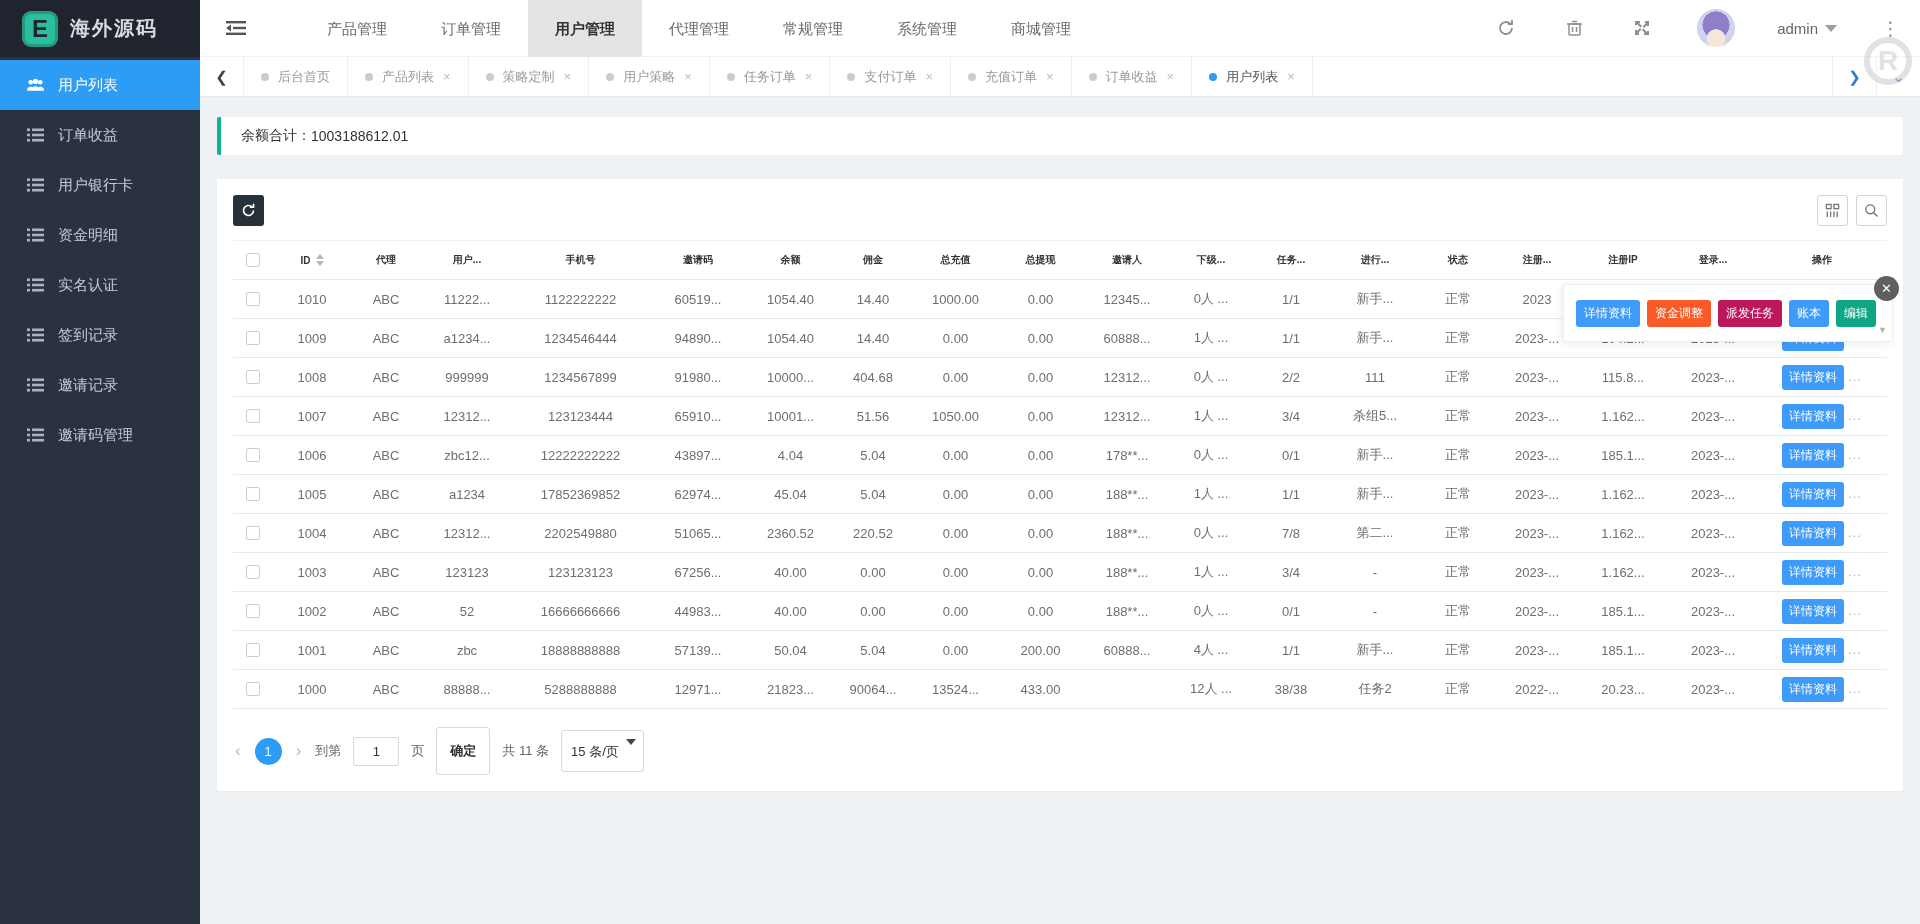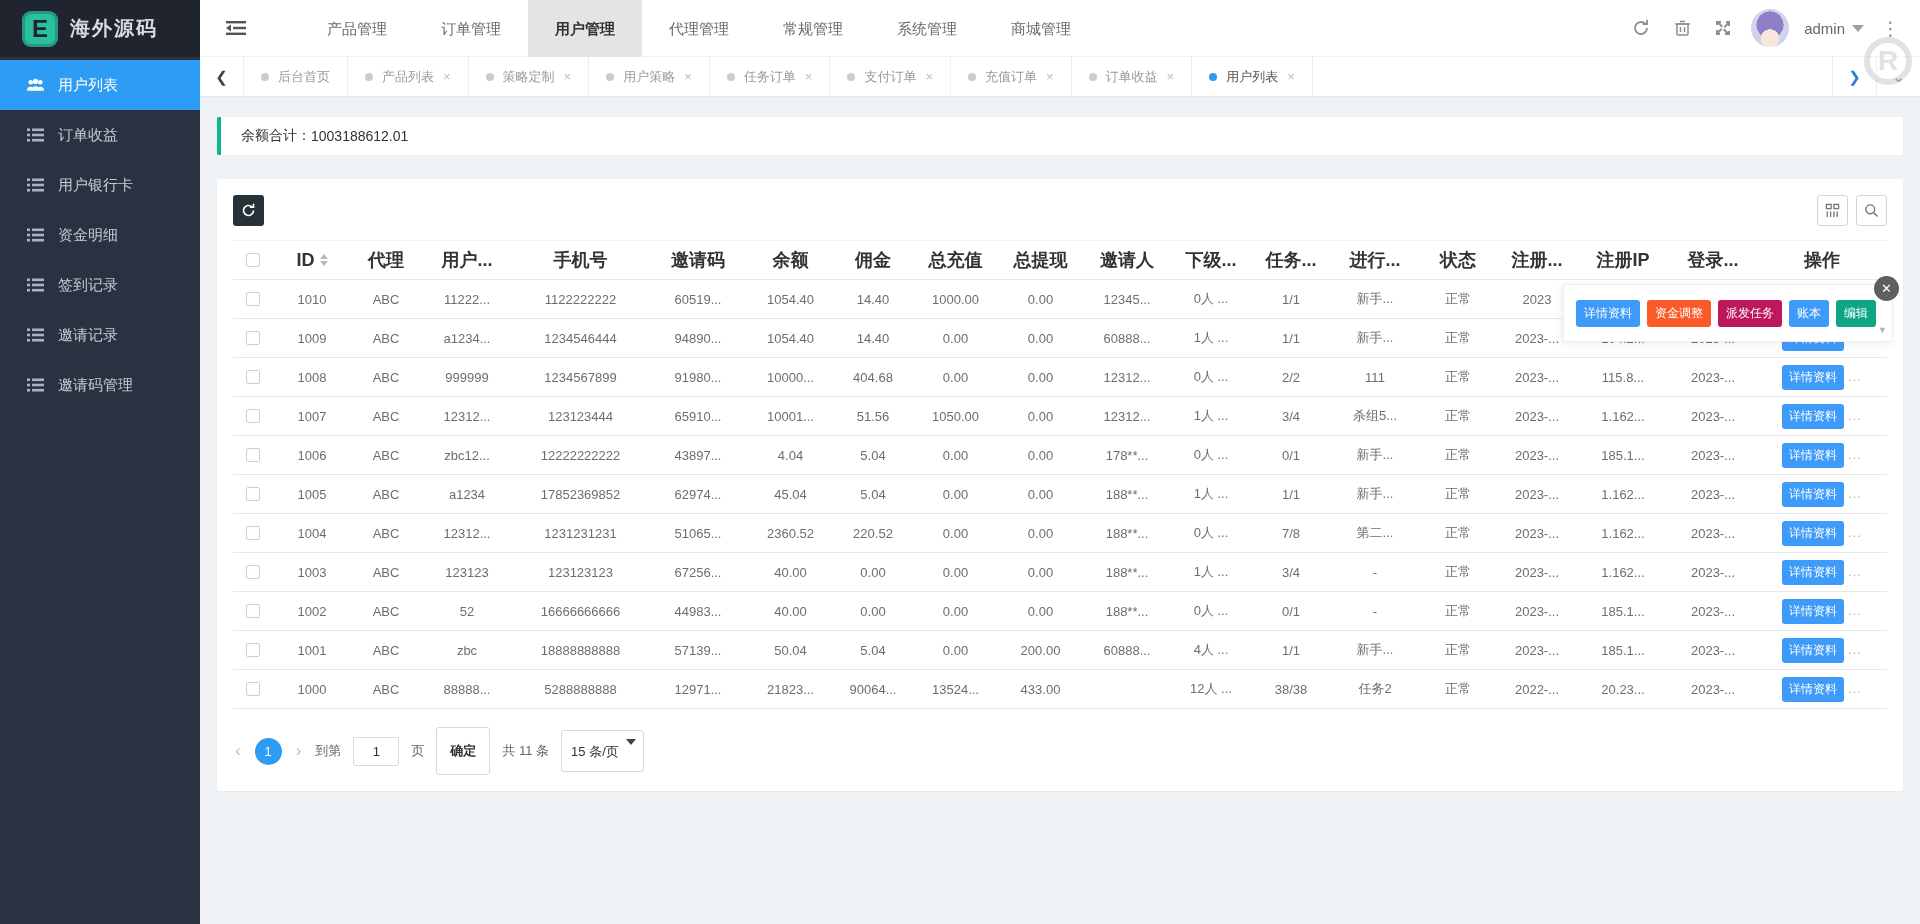--- a/index.html
+++ b/index.html
@@ -17,21 +17,21 @@
   .menu-item svg { fill:#aab4c0; }
   .menu-item.active { background:#2d9cf4; color:#fff; }
   .menu-item.active svg { fill:#fff; }
 
   
   .topnav { position:fixed; left:200px; top:0; right:0; height:57px; background:#fff; display:flex; align-items:center; z-index:20; border-bottom:1px solid #f2f2f2; }
   .hamburger { width:72px; height:57px; display:flex; align-items:center; justify-content:center; cursor:pointer; }
   .nav-items { display:flex; height:57px; margin-left:28px; }
   .nav-item { padding:0 27px; line-height:57px; font-size:15px; color:#6b6b6b; cursor:pointer; white-space:nowrap; }
   .nav-item.active { background:#e4e4e4; color:#333; font-weight:bold; }
-  .nav-right { margin-left:auto; display:flex; align-items:center; gap:15px; padding-right:18px; position:relative; }
+  .nav-right { margin-left:auto; display:flex; align-items:center; gap:42px; padding-right:18px; position:relative; }
   .nav-icon-btn { width:26px; height:26px; display:flex; align-items:center; justify-content:center; cursor:pointer; }
   .avatar { width:38px; height:38px; border-radius:50%; cursor:pointer;
             background: radial-gradient(circle at 50% 78%, #f6e7da 0 26%, rgba(0,0,0,0) 27%),
                         radial-gradient(circle at 50% 42%, #8d7fc9 0 46%, #cfd4ec 47% 100%); }
   .admin-box { display:flex; align-items:center; gap:7px; cursor:pointer; color:#666; font-size:15px; }
   .caret-down { width:0; height:0; border-left:6px solid transparent; border-right:6px solid transparent; border-top:7px solid #9aa0a6; }
   .kebab { font-size:19px; color:#8a8f94; cursor:pointer; line-height:1; padding:0 2px; }
   .r-watermark { position:absolute; top:28px; right:8px; width:48px; height:48px; border:6px solid #cbcbcb; border-radius:50%;
                  color:#cbcbcb; font-weight:bold; font-size:28px; display:flex; align-items:center; justify-content:center;
                  opacity:.55; z-index:25; background:rgba(255,255,255,.4); }
@@ -53,21 +53,21 @@
   .summary-bar { background:#fff; border-left:4px solid #10b394; height:38px; display:flex; align-items:center; padding:0 20px; font-size:14px; color:#333; border-radius:2px; }
   .card { margin-top:24px; background:#fff; border-radius:3px; padding:16px; position:relative; box-shadow:0 1px 2px rgba(0,0,0,.04); }
 
   .toolbar { display:flex; justify-content:space-between; align-items:center; margin-bottom:14px; }
   .refresh-btn { width:31px; height:31px; background:#263238; border-radius:3px; display:flex; align-items:center; justify-content:center; cursor:pointer; }
   .tool-right { display:flex; gap:8px; }
   .tool-btn { width:31px; height:31px; background:#fff; border:1px solid #d5d5d5; border-radius:3px; display:flex; align-items:center; justify-content:center; cursor:pointer; }
 
   table { width:100%; border-collapse:collapse; table-layout:fixed; }
   th,td { height:39px; text-align:center; white-space:nowrap; overflow:hidden; border-bottom:1px solid #e9e9e9; }
-  th { font-size:18px; color:#333; font-weight:bold; border-top:1px solid #f0f0f0; }
+  th { font-size:10px; color:#333; font-weight:bold; border-top:1px solid #f0f0f0; }
   td { font-size:13px; color:#6e6e6e; }
   .th-inner { display:inline-flex; align-items:center; gap:5px; }
   .sort-icons { display:inline-flex; flex-direction:column; gap:2px; cursor:pointer; }
   .sort-up { width:0; height:0; border-left:4px solid transparent; border-right:4px solid transparent; border-bottom:5px solid #b8b8b8; }
   .sort-down { width:0; height:0; border-left:4px solid transparent; border-right:4px solid transparent; border-top:5px solid #b8b8b8; }
   .checkbox { width:14px; height:14px; border:1px solid #cfcfcf; border-radius:2px; margin:0 auto; background:#fff; cursor:pointer; }
   .btn-detail { background:#3e9bfa; color:#fff; border:none; font-size:12px; padding:4px 7px; border-radius:3px; cursor:pointer; font-family:inherit; }
   .more-dots { color:#b5b5b5; margin-left:4px; cursor:pointer; letter-spacing:1px; }
 
   
@@ -150,20 +150,35 @@
               <rect x="0" y="0.5" width="3" height="2.6"></rect>
               <rect x="5" y="0.5" width="12" height="2.6"></rect>
               <rect x="0" y="5.7" width="3" height="2.6"></rect>
               <rect x="5" y="5.7" width="12" height="2.6"></rect>
               <rect x="0" y="10.9" width="3" height="2.6"></rect>
               <rect x="5" y="10.9" width="12" height="2.6"></rect>
             </g>
           </svg>
         </span>
         <span>资金明细</span>
+      </div>
+      <div class="menu-item">
+        <span class="mi-icon">
+          <svg width="17" height="14" viewBox="0 0 17 14">
+            <g>
+              <rect x="0" y="0.5" width="3" height="2.6"></rect>
+              <rect x="5" y="0.5" width="12" height="2.6"></rect>
+              <rect x="0" y="5.7" width="3" height="2.6"></rect>
+              <rect x="5" y="5.7" width="12" height="2.6"></rect>
+              <rect x="0" y="10.9" width="3" height="2.6"></rect>
+              <rect x="5" y="10.9" width="12" height="2.6"></rect>
+            </g>
+          </svg>
+        </span>
+        <span>实名认证</span>
       </div>
       <div class="menu-item">
         <span class="mi-icon">
           <svg width="17" height="14" viewBox="0 0 17 14">
             <g>
               <rect x="0" y="0.5" width="3" height="2.6"></rect>
               <rect x="5" y="0.5" width="12" height="2.6"></rect>
               <rect x="0" y="5.7" width="3" height="2.6"></rect>
               <rect x="5" y="5.7" width="12" height="2.6"></rect>
               <rect x="0" y="10.9" width="3" height="2.6"></rect>
@@ -574,21 +589,21 @@
             <td>2023-...</td>
             <td><button class="btn-detail" style="background: rgb(62, 155, 250);">详情资料</button><span class="more-dots">...</span></td>
           </tr>
           <tr>
             <td>
               <div class="checkbox"></div>
             </td>
             <td>1004</td>
             <td>ABC</td>
             <td>12312...</td>
-            <td>1231231231</td>
+            <td>2202549880</td>
             <td>51065...</td>
             <td>2360.52</td>
             <td>220.52</td>
             <td>0.00</td>
             <td>0.00</td>
             <td>188**...</td>
             <td>0人 ...</td>
             <td>7/8</td>
             <td>第二...</td>
             <td>正常</td>

